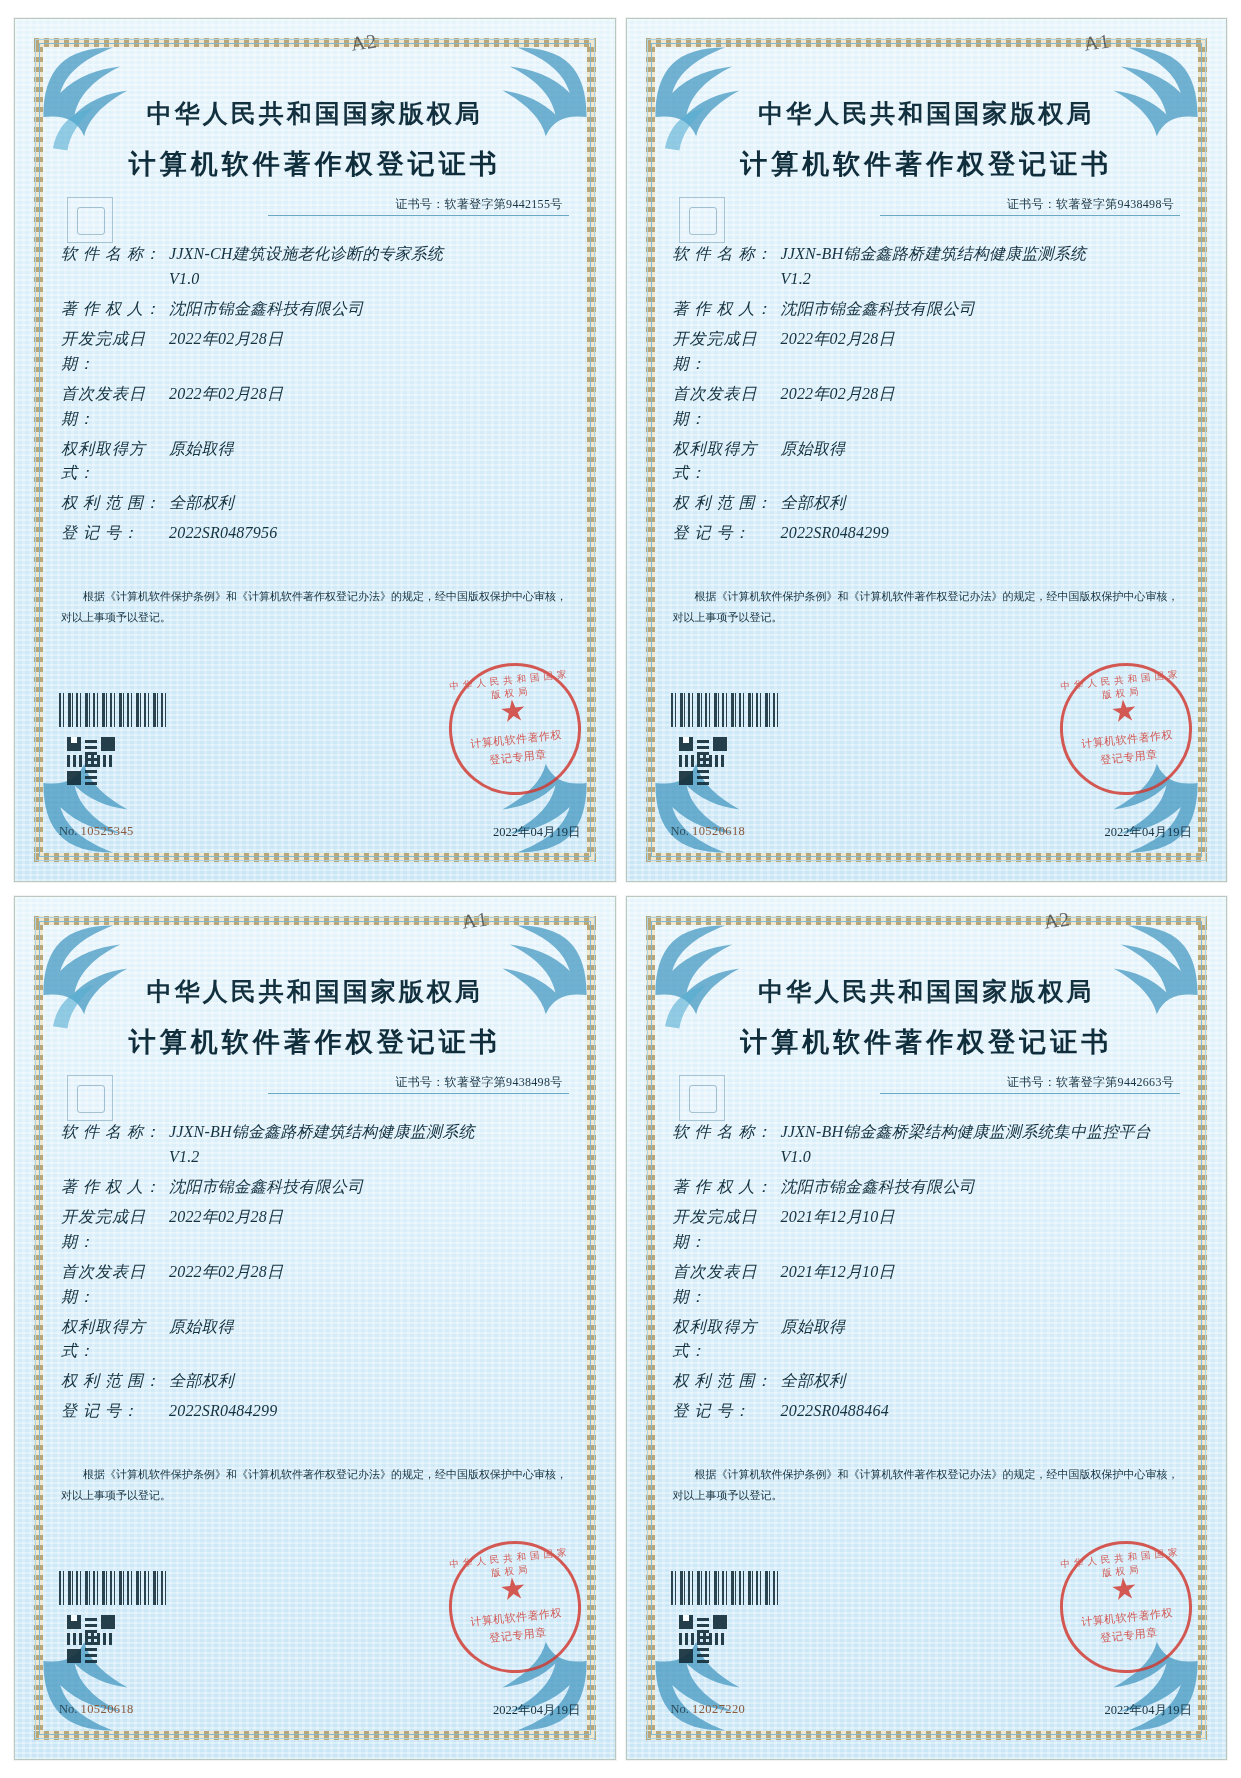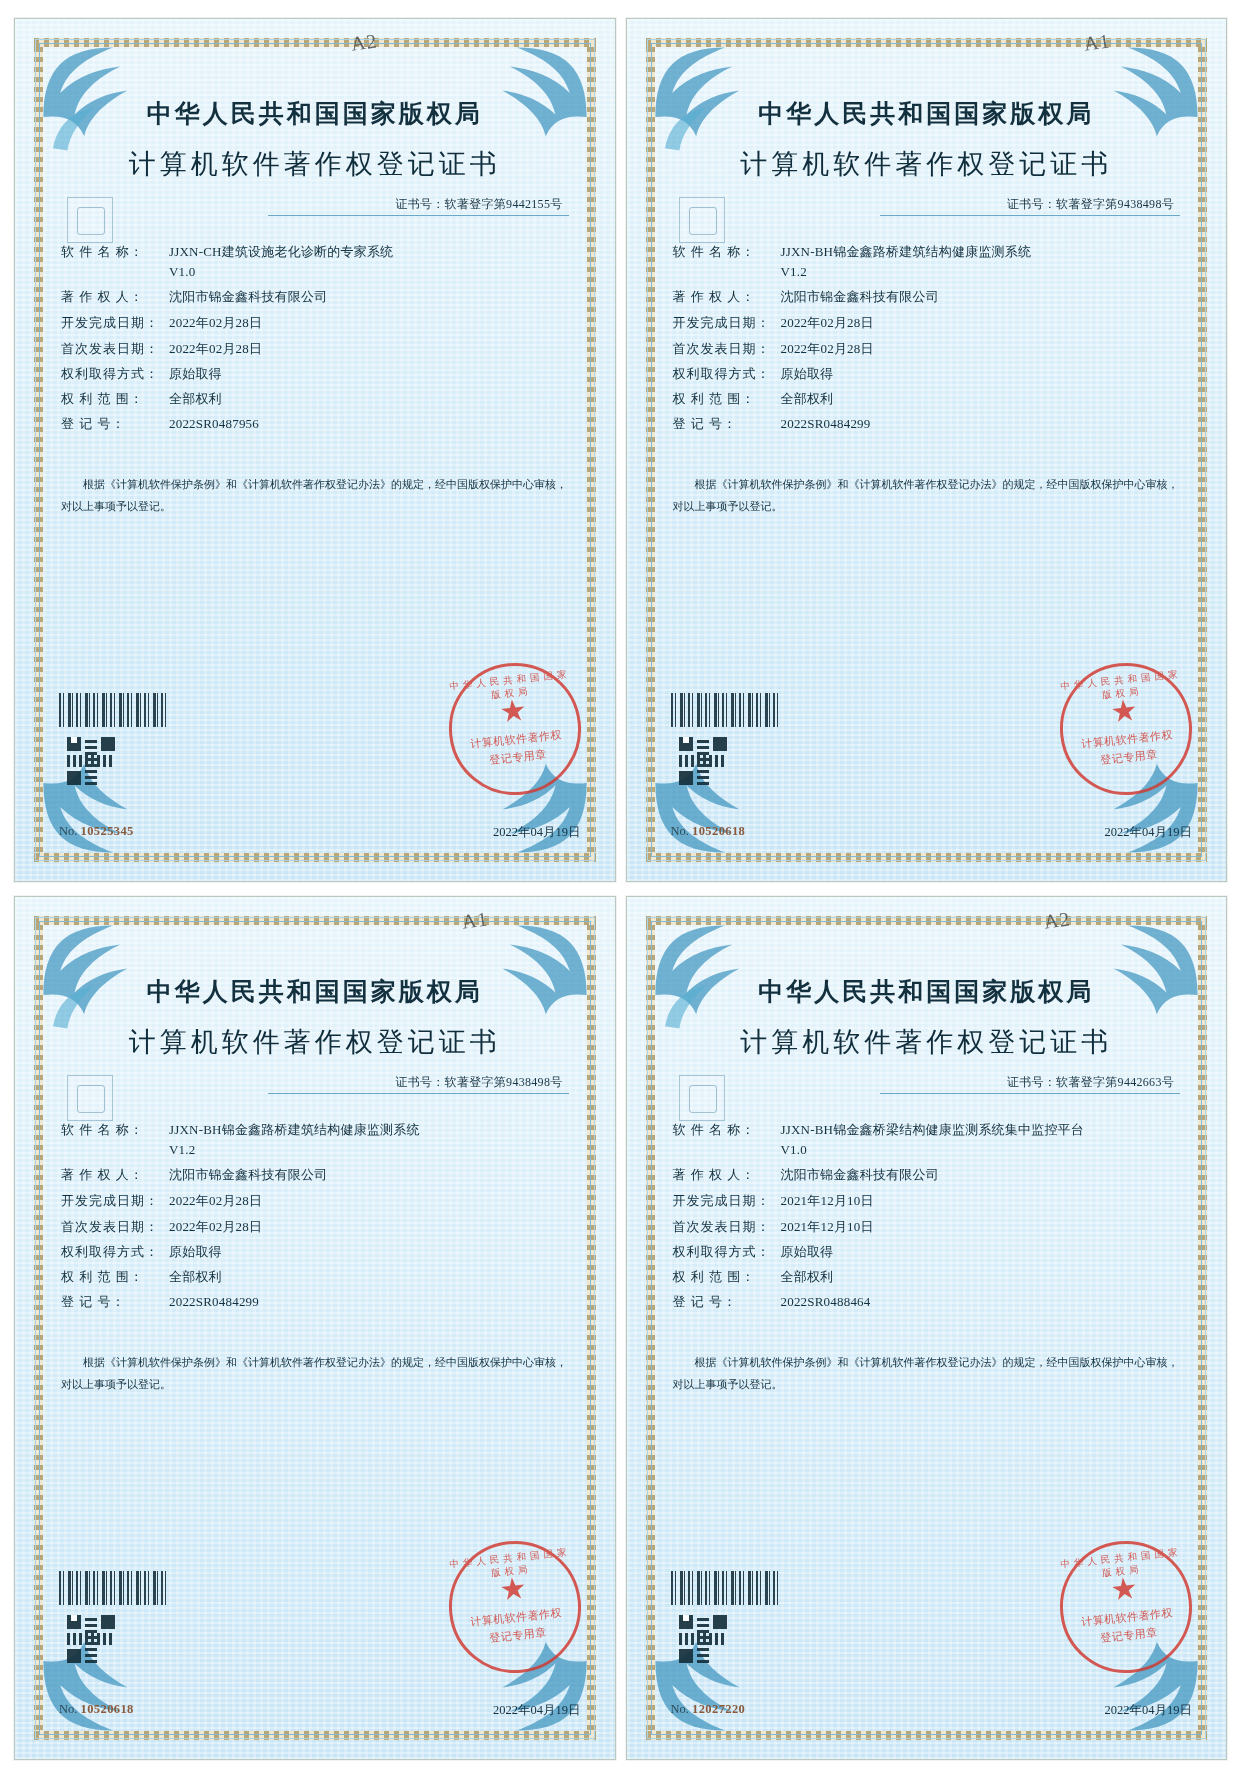--- a/index.html
+++ b/index.html
@@ -86,21 +86,21 @@
     text-align:center;
     font-size:25px;
     font-weight:bold;
     letter-spacing:3px;
     margin-top:38px;
     color:#13303f;
   }
   .t2{
     text-align:center;
     font-size:27px;
-    font-weight:normal;
+    font-weight:bold;
     letter-spacing:4px;
     margin-top:16px;
     color:#102d3c;
   }
   .certno{
     text-align:right;
     font-size:12px;
     margin-top:14px;
     padding-right:6px;
     color:#1a3543;
@@ -122,23 +122,24 @@
     position:absolute;left:9px;top:9px;
     width:26px;height:26px;
     border:1px solid rgba(90,140,165,.5);
     border-radius:3px;
   }
 
   .rows{margin-top:26px;}
   .row{
     display:flex;
     align-items:flex-start;
-    font-size:13px;
+    font-size:16px;
     line-height:1.55;
     margin-bottom:5px;
+    font-style:italic;
   }
   .row .lbl{
     width:108px;
     flex:0 0 108px;
     letter-spacing:1px;
     color:#14313f;
   }
   .row .val{
     flex:1;
     letter-spacing:.2px;
@@ -218,21 +219,21 @@
   }
 
   .footer{
     position:absolute;
     left:44px;right:34px;bottom:40px;
     display:flex;justify-content:space-between;
     font-size:12.5px;color:#15313f;
   }
   .footer .serial{color:#2c4a57;}
   .footer .serial b{
-    font-weight:bold;
+    font-weight:normal;
     color:#8a5a3c;
     letter-spacing:.4px;
   }
 </style>
 </head>
 <body>
 
 <div class="sheet">
 
   <div class="cert">

